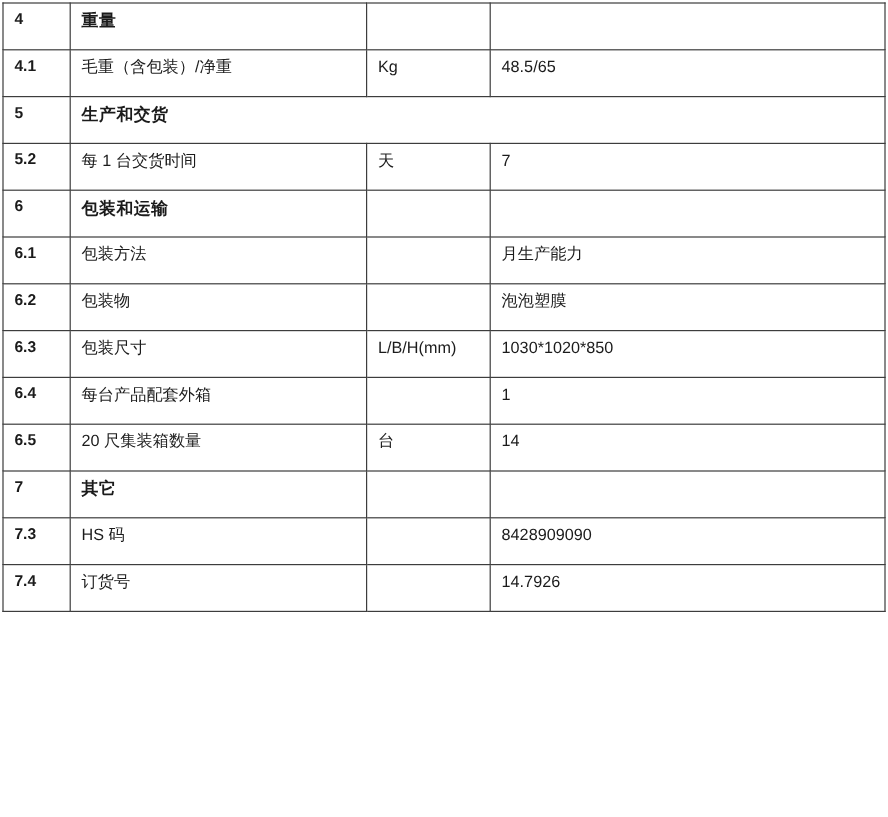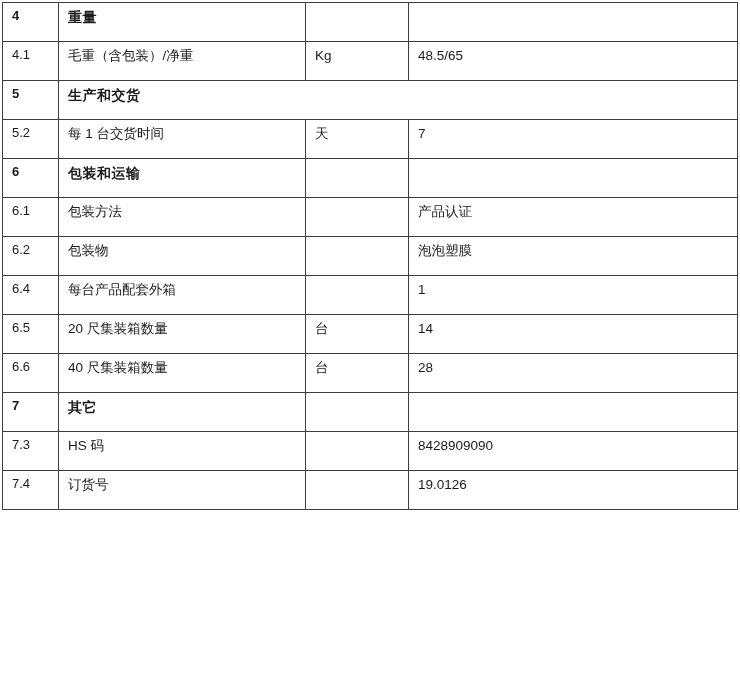--- a/index.html
+++ b/index.html
@@ -25,21 +25,21 @@
   td {
     border: 1px solid #3d3d3d;
     vertical-align: top;
     padding: 5px 6px 0 9px;
     height: 39px;
     font-size: 13.5px;
     line-height: 1.3;
     overflow: hidden;
     white-space: nowrap;
   }
-  td.no { font-size: 13px; }
+  td.no { font-size: 13px; font-weight: bold; }
   tr.section td { font-weight: bold; }
   tr.section td.item { font-size: 14px; letter-spacing: 0.5px; }
 </style>
 </head>
 <body>
 
 <table class="spec-table">
   <colgroup>
     <col class="c-no">
       <col class="c-item">
@@ -72,58 +72,58 @@
     <tr class="section">
       <td class="no">6</td>
       <td class="item">包装和运输</td>
       <td class="unit"></td>
       <td class="value"></td>
     </tr>
     <tr>
       <td class="no">6.1</td>
       <td class="item">包装方法</td>
       <td class="unit"></td>
-      <td class="value">产品认证</td>
+      <td class="value">月生产能力</td>
     </tr>
     <tr>
       <td class="no">6.2</td>
       <td class="item">包装物</td>
       <td class="unit"></td>
       <td class="value">泡泡塑膜</td>
+    </tr>
+    <tr>
+      <td class="no">6.3</td>
+      <td class="item">包装尺寸</td>
+      <td class="unit">L/B/H(mm)</td>
+      <td class="value">1030*1020*850</td>
     </tr>
     <tr>
       <td class="no">6.4</td>
       <td class="item">每台产品配套外箱</td>
       <td class="unit"></td>
       <td class="value">1</td>
     </tr>
     <tr>
       <td class="no">6.5</td>
       <td class="item">20 尺集装箱数量</td>
       <td class="unit">台</td>
       <td class="value">14</td>
-    </tr>
-    <tr>
-      <td class="no">6.6</td>
-      <td class="item">40 尺集装箱数量</td>
-      <td class="unit">台</td>
-      <td class="value">28</td>
     </tr>
     <tr class="section">
       <td class="no">7</td>
       <td class="item">其它</td>
       <td class="unit"></td>
       <td class="value"></td>
     </tr>
     <tr>
       <td class="no">7.3</td>
       <td class="item">HS 码</td>
       <td class="unit"></td>
       <td class="value">8428909090</td>
     </tr>
     <tr>
       <td class="no">7.4</td>
       <td class="item">订货号</td>
       <td class="unit"></td>
-      <td class="value">19.0126</td>
+      <td class="value">14.7926</td>
     </tr>
   </tbody>
 </table>
 
 </body></html>

